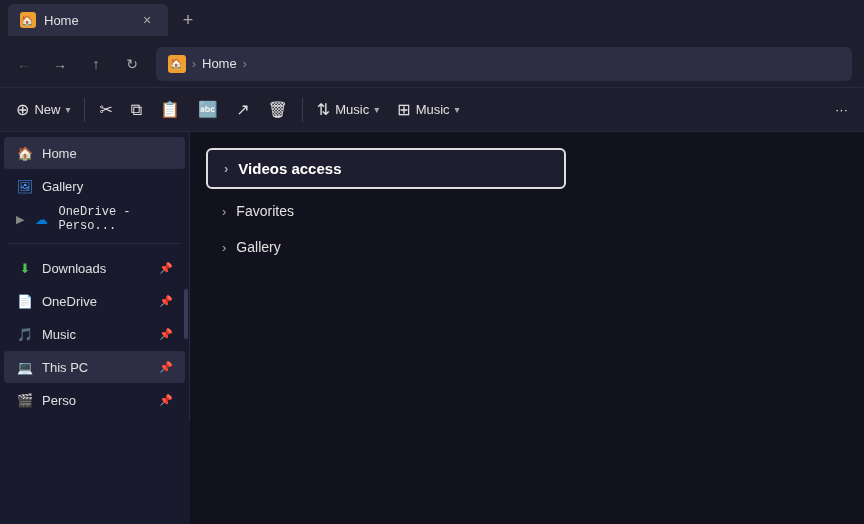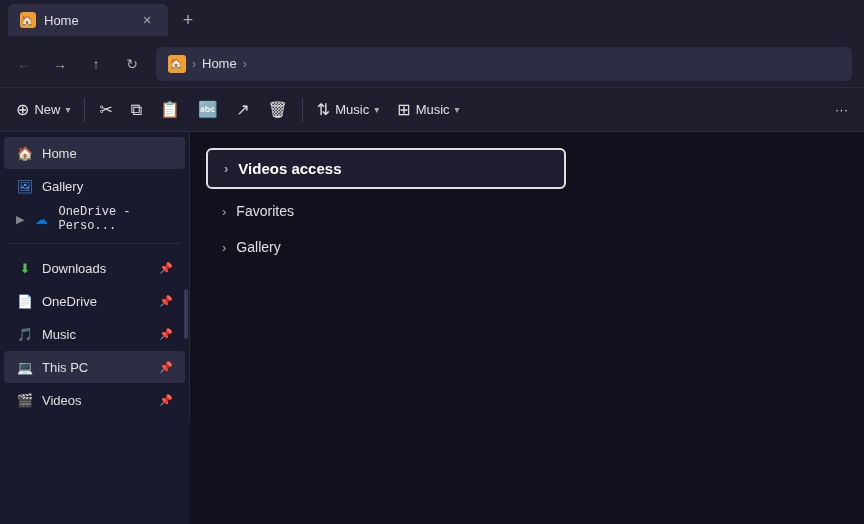--- a/index.html
+++ b/index.html
@@ -324,21 +324,21 @@
         <span>Music</span>
         <span class="pin-icon">📌</span>
       </div>
       <div class="sidebar-item pinned active">
         <div class="sidebar-item-icon icon-thispc">💻</div>
         <span>This PC</span>
         <span class="pin-icon">📌</span>
       </div>
       <div class="sidebar-item pinned">
         <div class="sidebar-item-icon icon-videos">🎬</div>
-        <span>Videos</span>
+        <span>Perso</span>
         <span class="pin-icon">📌</span>
       </div>
     </div>
 
     <div style="position:absolute;right:2px;top:40%;width:4px;height:50px;background:#3a3a5a;border-radius:2px;"></div>
   </div>
 
   <div class="content">
     <div class="section-btn">
       <span class="chevron">›</span>

